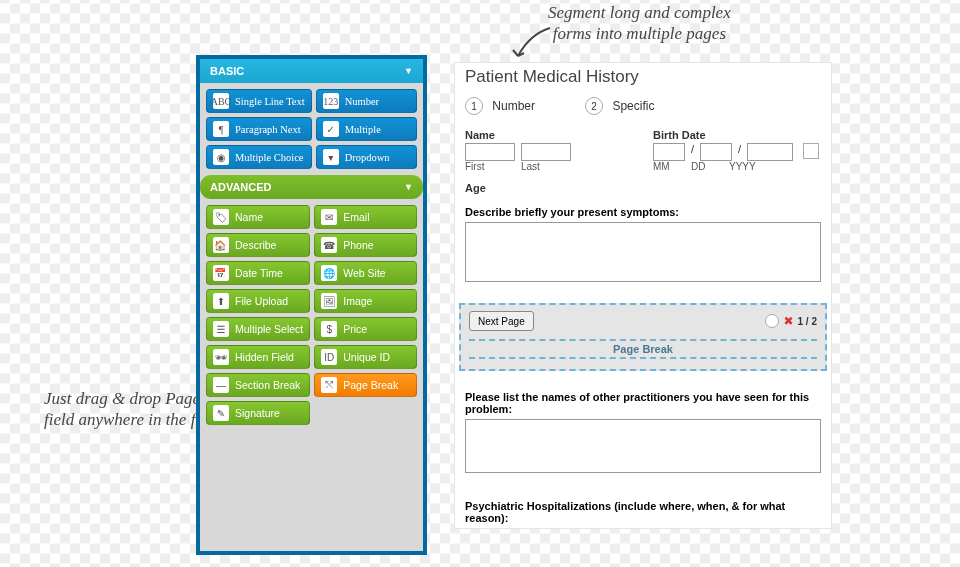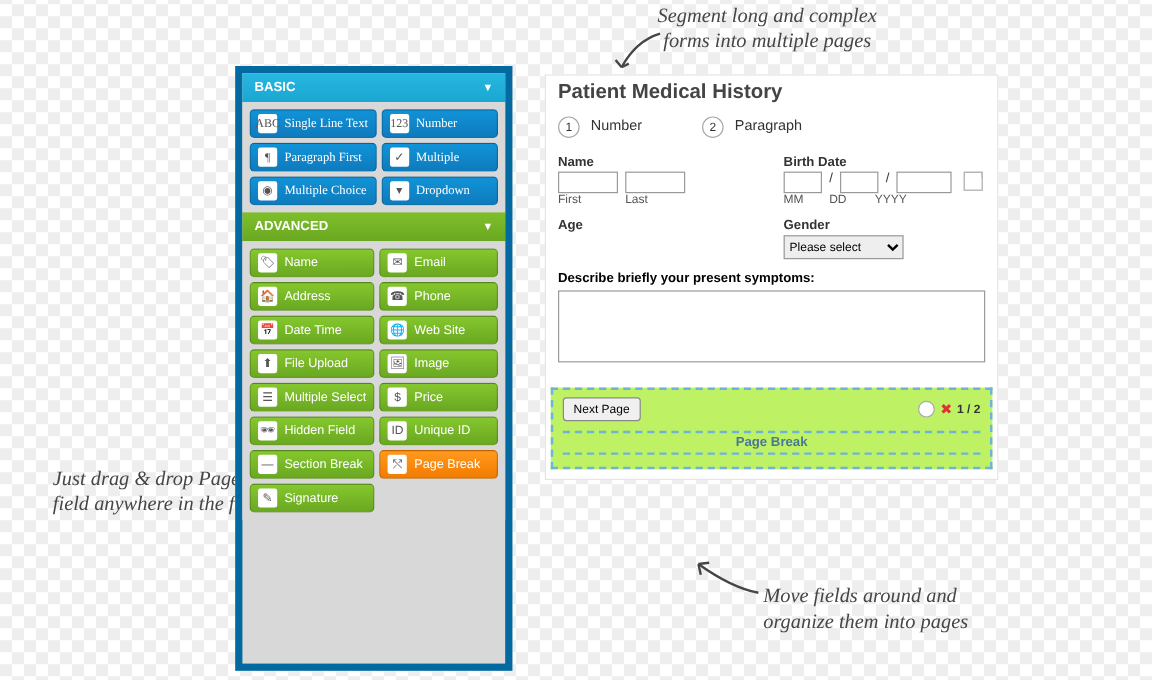--- a/index.html
+++ b/index.html
@@ -22,34 +22,34 @@
     pointer-events: none;
   }
   .arrow { position: absolute; pointer-events: none; }
 
   
   .sidebar {
     position: absolute;
     left: 196px; top: 55px;
     width: 231px;
     background: #d8d8d8;
-    border: 6px solid #0369a1;
+    border: 4px solid #0369a1;
     padding-bottom: 120px;
   }
   .panel-head {
     background: linear-gradient(#27b7e0, #1aa7d2);
     color: #fff;
     font-weight: bold;
     font-size: 11px;
     padding: 6px 10px;
     display: flex; align-items: center;
     height: 24px;
   }
   .panel-head .chev { margin-left: auto; font-size: 9px; }
-  .panel-head.adv { background: linear-gradient(#7fbf2b, #6aa821); }
+  .panel-head.adv { background: linear-gradient(#7fbf2b, #6aa821); border-radius: 11px; }
 
   .btn-grid {
     display: grid;
     grid-template-columns: 1fr 1fr;
     gap: 4px;
     padding: 6px;
     background: #d8d8d8;
   }
   .tool-btn {
     height: 24px;
@@ -84,21 +84,20 @@
     width: 378px;
     background: #fff;
     border: 1px solid #e5e5e5;
     padding: 0;
   }
   .form-title {
     font-family: Verdana, sans-serif;
     font-size: 17px;
     color: #444;
     padding: 4px 10px 10px;
-    font-weight: bold;
   }
   .steps {
     display: flex; gap: 50px;
     padding: 0 10px 8px;
     font-size: 12px;
     color: #333;
   }
   .step .num {
     display: inline-flex;
     width: 18px; height: 18px;
@@ -132,21 +131,21 @@
   }
   .age-input { width: 130px; height: 18px; border:1px solid #999; font-size:10px; padding:0 2px; }
   .gender-sel { width: 100px; height: 20px; border:1px solid #999; font-size:10px; background:#eee; }
   .sym-label { font-weight: bold; font-size: 11px; margin: 10px 0 4px; display: block; }
   .sym-area { width: 100%; height: 60px; border:1px solid #999; resize:none; }
 
   
   .pb-block {
     margin: 8px 4px;
     border: 2px dashed #6fb3d8;
-    background: #bef264;
+    background: #e5e5e5;
     padding: 6px 8px 10px;
     position: relative;
   }
   .pb-top { display: flex; align-items: center; }
   .pb-top button {
     font-size: 10px; height: 20px; padding: 0 8px;
     border: 1px solid #888; background: #f0f0f0; border-radius: 3px;
     cursor: pointer;
   }
   .pb-icons { margin-left: auto; display: flex; align-items: center; gap: 4px; font-size: 12px; }
@@ -200,21 +199,21 @@
       <div class="tool-btn blue">
         <span class="ti">ABC</span>
         <span>Single Line Text</span>
       </div>
       <div class="tool-btn blue">
         <span class="ti">123</span>
         <span>Number</span>
       </div>
       <div class="tool-btn blue">
         <span class="ti">¶</span>
-        <span>Paragraph First</span>
+        <span>Paragraph Next</span>
       </div>
       <div class="tool-btn blue">
         <span class="ti">✓</span>
         <span>Multiple</span>
       </div>
       <div class="tool-btn blue">
         <span class="ti">◉</span>
         <span>Multiple Choice</span>
       </div>
       <div class="tool-btn blue">
@@ -231,21 +230,21 @@
       <div class="tool-btn green">
         <span class="ti">🏷</span>
         <span>Name</span>
       </div>
       <div class="tool-btn green">
         <span class="ti">✉</span>
         <span>Email</span>
       </div>
       <div class="tool-btn green">
         <span class="ti">🏠</span>
-        <span>Address</span>
+        <span>Describe</span>
       </div>
       <div class="tool-btn green">
         <span class="ti">☎</span>
         <span>Phone</span>
       </div>
       <div class="tool-btn green">
         <span class="ti">📅</span>
         <span>Date Time</span>
       </div>
       <div class="tool-btn green">
@@ -298,21 +297,21 @@
 <div class="form-area">
   <div class="form-title">Patient Medical History</div>
 
   <div class="steps">
     <div class="step">
       <span class="num">1</span>
       <span>Number</span>
     </div>
     <div class="step">
       <span class="num">2</span>
-      <span>Paragraph</span>
+      <span>Specific</span>
     </div>
   </div>
 
   <div class="form-body">
     <div class="row">
       <div class="fld">
         <b>Name</b>
         <div class="mini-inputs">
           <input style="">
           <input style="">
@@ -337,37 +336,37 @@
           <span style="width:32px">DD</span>
           <span style="width:46px">YYYY</span>
         </div>
       </div>
     </div>
 
     <div class="row" style="margin-top:10px;">
       <div class="fld">
         <b>Age</b>
       </div>
-      <div class="fld">
-        <b>Gender</b>
-        <select class="gender-sel">
-          <option>Please select</option>
-        </select>
-      </div>
     </div>
 
     <span class="sym-label">Describe briefly your present symptoms:</span>
     <textarea class="sym-area" style=""></textarea>
   </div>
 
   <div class="pb-block">
     <div class="pb-top">
       <button>Next Page</button>
       <div class="pb-icons">
         <span class="cp"></span>
         <span class="del">✖</span>
         <span class="pg">1 / 2</span>
       </div>
     </div>
     <div class="pb-label">Page Break</div>
   </div>
 
+  <div class="section2">
+    <div class="q">Please list the names of other practitioners you have seen for this problem:</div>
+    <textarea class="big-area" style=""></textarea>
+
+    <div class="q" style="margin-top:24px;">Psychiatric Hospitalizations (include where, when, &amp; for what reason):</div>
+  </div>
 </div>
 
 </body></html>

